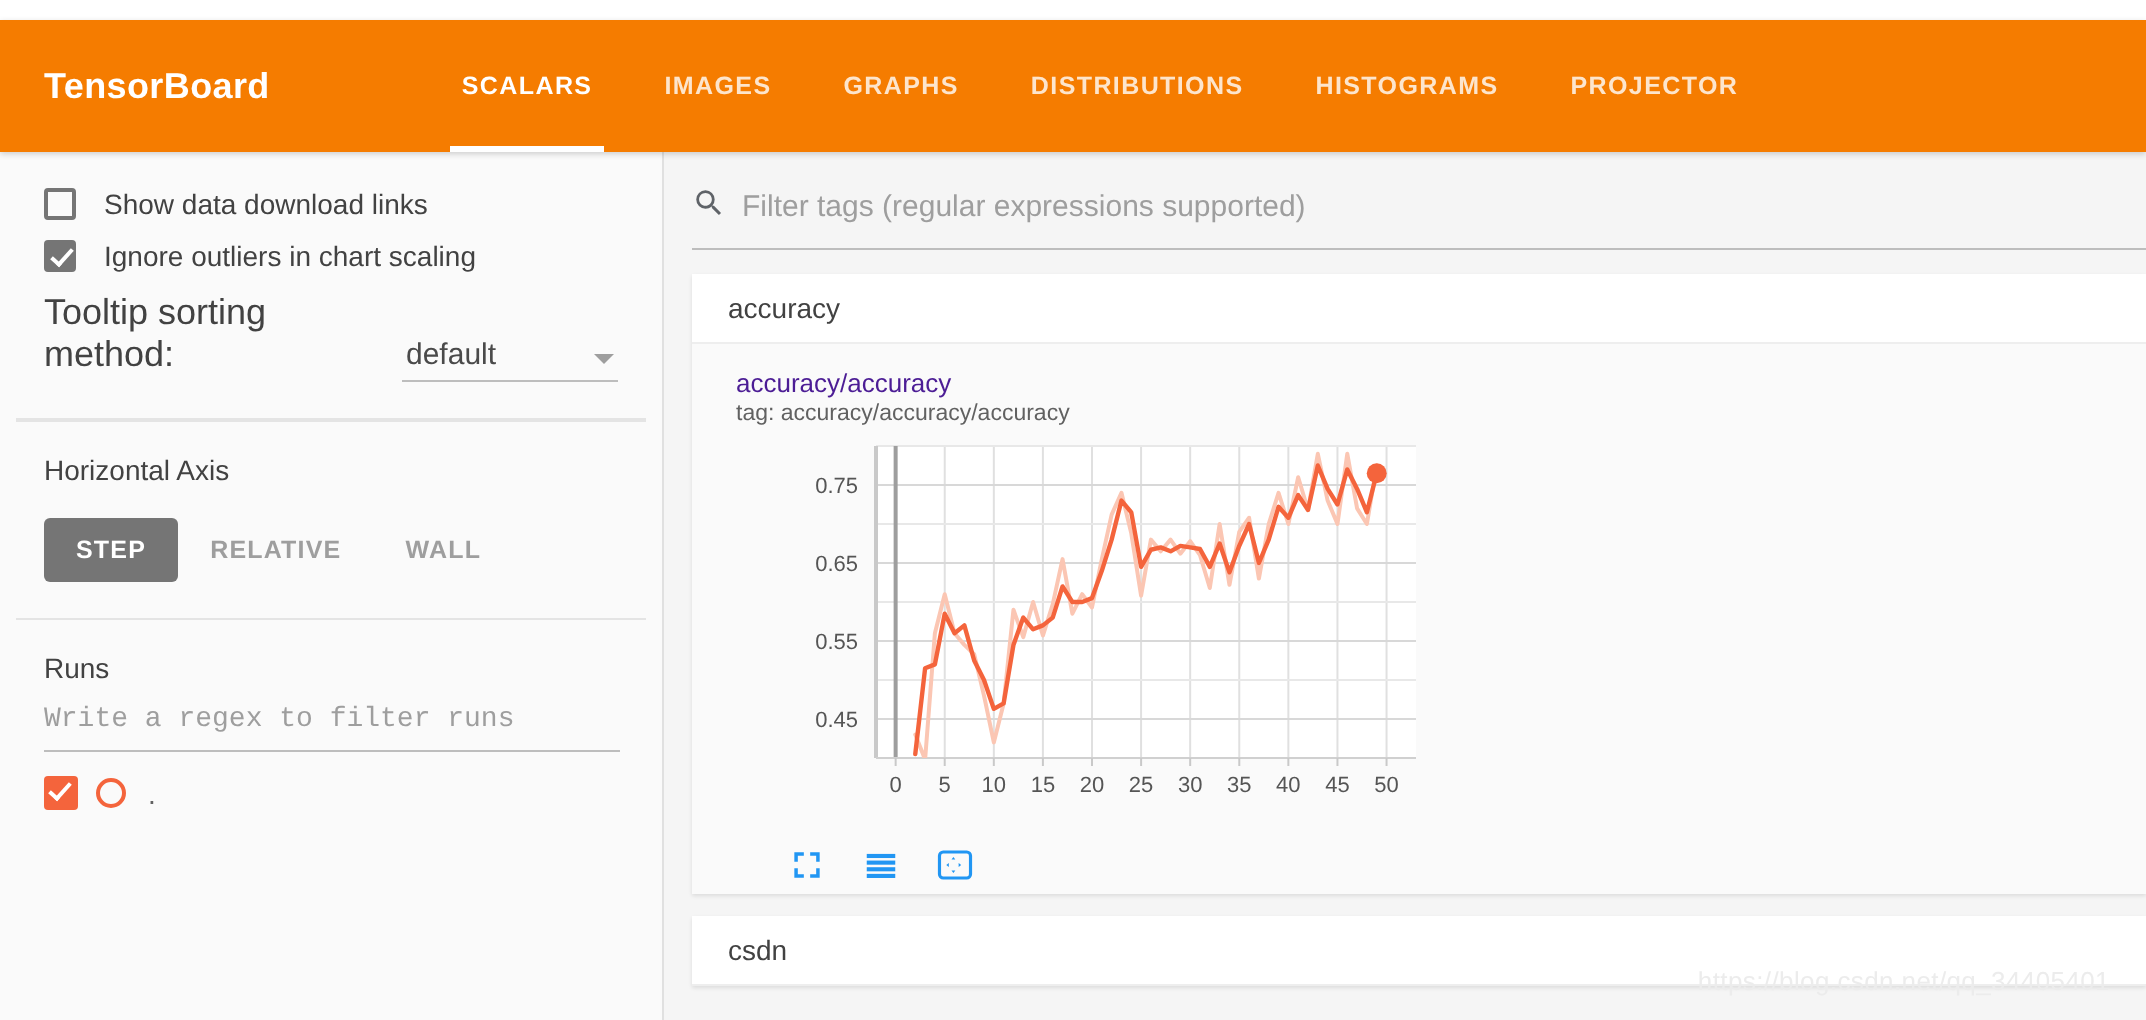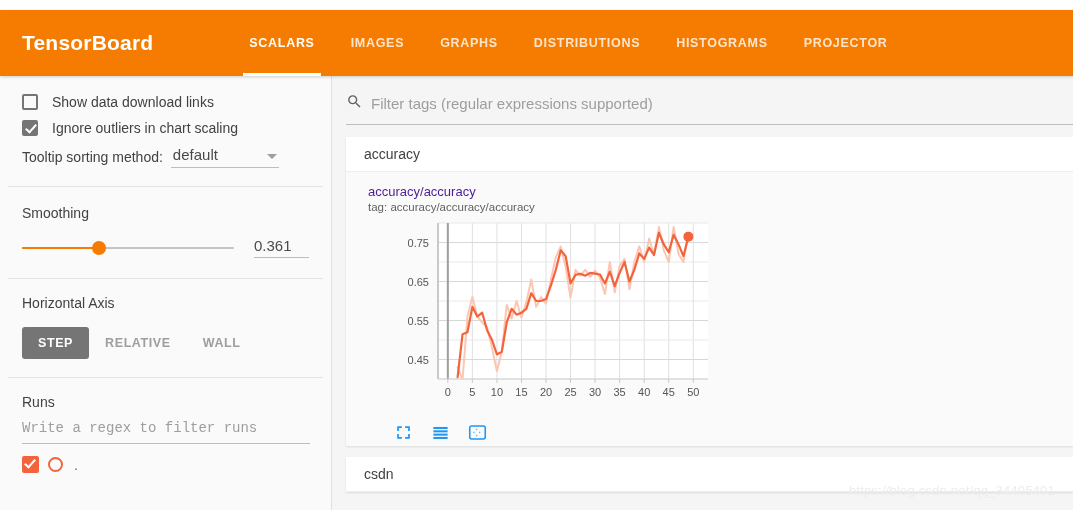--- a/index.html
+++ b/index.html
@@ -15,21 +15,21 @@
   .appbar {
     position: absolute; top: 10px; left: 0;
     width: 1073px; height: 66px;
     background: #f57c00;
     display: flex; align-items: center;
     box-shadow: 0 1px 3px rgba(0,0,0,0.18);
     z-index: 5;
   }
   .brand {
     color: #ffffff;
-    font-size: 21px;
+    font-size: 18px;
     font-weight: bold;
     letter-spacing: .2px;
     margin-left: 22px;
     white-space: nowrap;
   }
   .tabs { display: flex; align-items: stretch; height: 66px; margin-left: 78px; }
   .tab {
     position: relative;
     display: flex; align-items: center;
     padding: 0 18px;
@@ -80,21 +80,21 @@
     border-width: 0 2px 2px 0;
     transform: rotate(42deg);
   }
   .checkrow .lbl {
     margin-left: 14px;
     font-size: 14px;
     color: #424242;
   }
 
   .tooltip-row { display: flex; align-items: flex-end; margin-top: 10px; }
-  .tooltip-row .lbl { font-size: 14px; color: #424242; padding-bottom: 3px; }
+  .tooltip-row .lbl { font-size: 18px; color: #424242; padding-bottom: 3px; }
   .dropdown {
     position: relative;
     margin-left: 8px;
     min-width: 108px;
     border-bottom: 1px solid #bdbdbd;
     padding: 0 18px 3px 2px;
     cursor: pointer;
   }
   .dropdown .val { font-size: 15px; color: #4a4a4a; }
   .caret {
@@ -266,31 +266,20 @@
       <span class="lbl">Tooltip sorting method:</span>
       <span class="dropdown">
         <span class="val">default</span>
         <span class="caret"></span>
       </span>
     </div>
   </div>
 
   <div class="sb-divider"></div>
 
-  <div class="sb-section" style="padding-top:18px;padding-bottom:20px;">
-    <div class="sb-title">Smoothing</div>
-    <div class="slider-row">
-      <span class="slider">
-        <span class="track"></span>
-        <span class="fill" id="sl-fill" style="width: 36.1%;"></span>
-        <span class="thumb" id="sl-thumb" style="left: 36.1%;"></span>
-      </span>
-      <span class="smooth-val">0.361</span>
-    </div>
-  </div>
 
   <div class="sb-divider"></div>
 
   <div class="sb-section" style="padding-top:16px;padding-bottom:18px;">
     <div class="sb-title">Horizontal Axis</div>
     <div class="segbtns">
       <span class="segbtn active">STEP</span>
       <span class="segbtn">RELATIVE</span>
       <span class="segbtn">WALL</span>
     </div>

